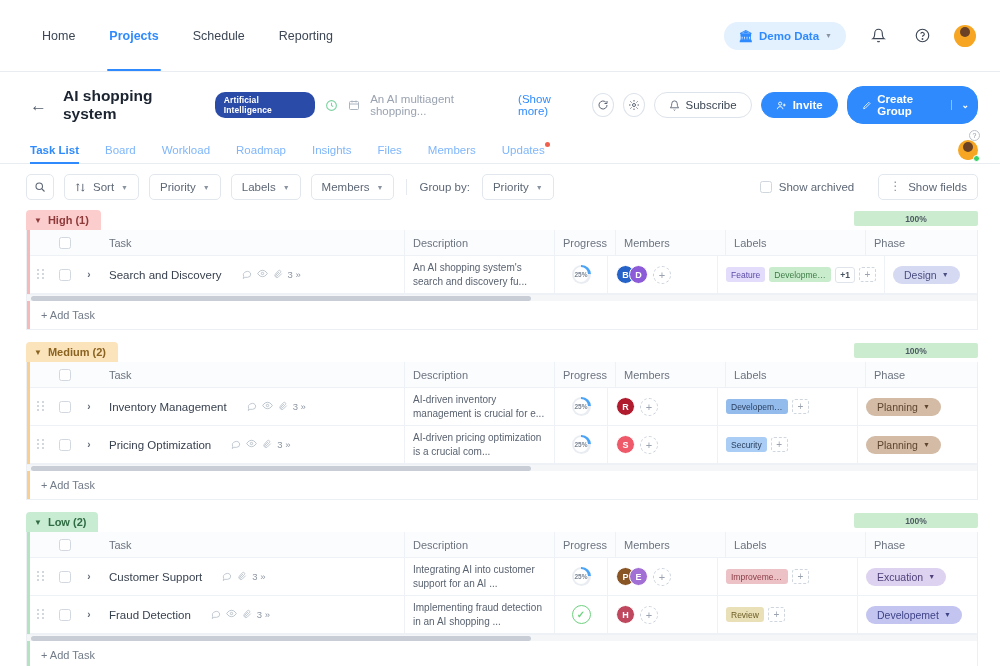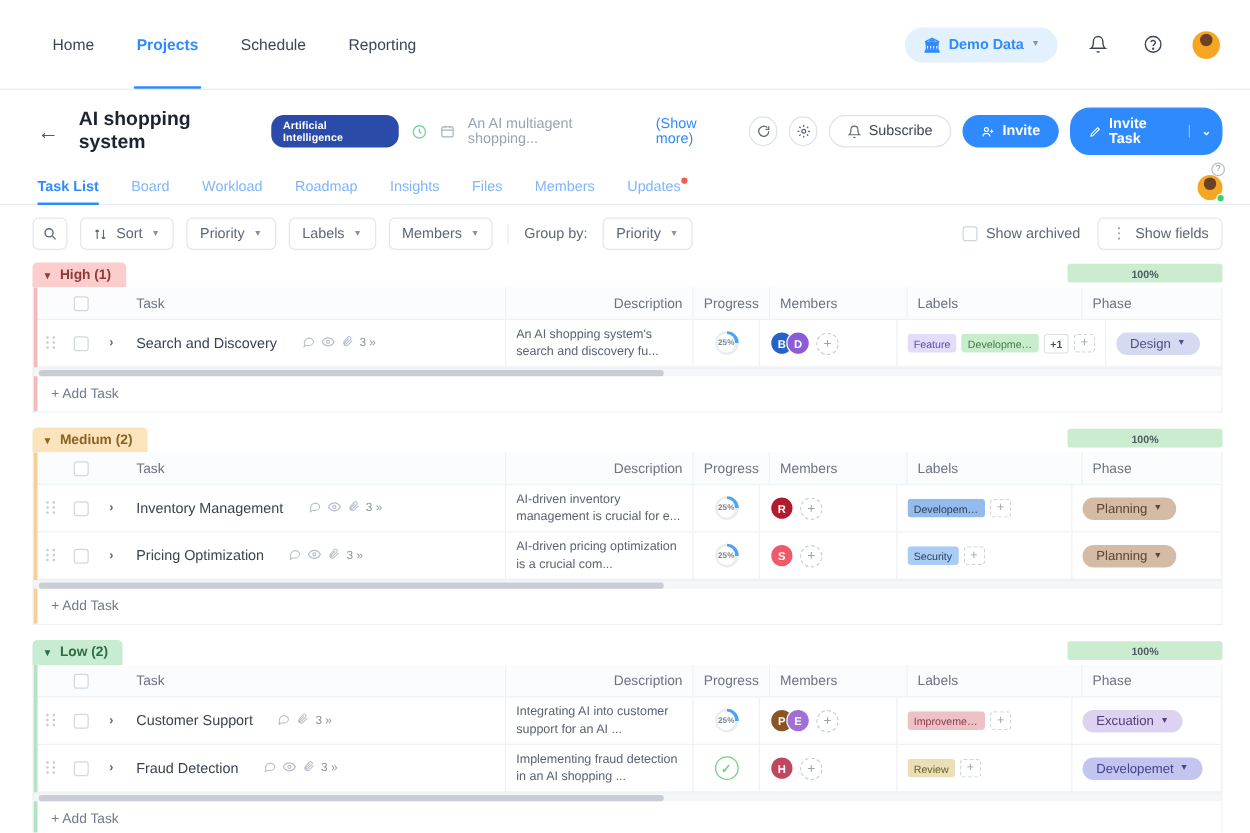--- a/index.html
+++ b/index.html
@@ -169,21 +169,21 @@
     border: 1px solid #e2e7ee; background: #fff;
     border-radius: 5px; padding: 5px 10px;
     font-size: 11.5px; color: #5d6775; cursor: pointer;
     height: 26px;
     text-align: right;
   }
   .fb-btn.square { padding: 5px 7px; }
   .caret { font-size: 7px; color: #8a93a0; }
   .fb-sep { width: 1px; height: 16px; background: #e6eaf0; margin: 0 2px; }
   .groupby-label { font-size: 11.5px; color: #5d6775; margin-right: 2px; }
-  .fb-right { margin-left: auto; display: flex; align-items: center; gap: 14px; }
+  .fb-right { margin-left: auto; display: flex; align-items: center; gap: 24px; }
   .chk-box {
     width: 12px; height: 12px; border: 1px solid #cfd6de;
     border-radius: 2.5px; background: #fff; cursor: pointer;
   }
   .chk-wrap { display: flex; align-items: center; gap: 7px; cursor: pointer; }
   .chk-label { font-size: 11.5px; color: #5d6775; }
 
   
   .board { padding: 0 22px 0 26px; }
 
@@ -235,21 +235,21 @@
   }
   .row:last-child { border-bottom: none; }
   .row.head { background: #fbfcfd; min-height: 26px; }
 
   .cell { display: flex; align-items: center; padding: 5px 8px; font-size: 11.5px; }
   .cell.bordered { border-right: 1px solid #eef1f5; }
   .c-handle { width: 26px; justify-content: center; padding: 5px 2px; }
   .c-check  { width: 24px; justify-content: center; padding: 5px 0; }
   .c-expand { width: 24px; justify-content: center; padding: 5px 0; }
   .c-task   { flex: 0 0 304px; }
-  .c-desc   { flex: 0 0 150px; align-items: center; justify-content: flex-end; }
+  .c-desc   { flex: 0 0 150px; align-items: center; }
   .c-prog   { flex: 0 0 53px; justify-content: center; }
   .c-mem    { flex: 0 0 110px; }
   .c-lab    { flex: 0 0 140px; }
   .c-phase  { flex: 1 1 auto; }
 
   .head .cell { color: #6c7480; font-size: 11px; }
 
   .drag-dots {
     width: 7px; height: 11px; cursor: grab;
     display: grid; grid-template-columns: 2px 2px;
@@ -424,21 +424,21 @@
         <circle cx="9" cy="8" r="3.4"></circle>
           <path d="M3 20c0-3.3 2.7-5.5 6-5.5s6 2.2 6 5.5"></path>
           <path d="M18 8v6M21 11h-6"></path>
       </svg>
       <span>Invite</span>
     </div>
     <div class="pill-btn primary split">
       <svg width="11" height="11" viewBox="0 0 24 24" fill="none" stroke="#fff" stroke-width="2">
         <path d="M4 20l4-1L20 7l-3-3L5 16l-1 4z"></path>
       </svg>
-      <span>Invite Task</span>
+      <span>Create Group</span>
       <span class="split-div">⌄</span>
     </div>
   </div>
 </div>
 
 <div class="tabs-row">
   <div id="tabs-list" style="display:flex;align-items:flex-end;">
       <div class="tab active"><span>Task List</span></div>
       <div class="tab"><span>Board</span></div>
       <div class="tab"><span>Workload</span></div>

